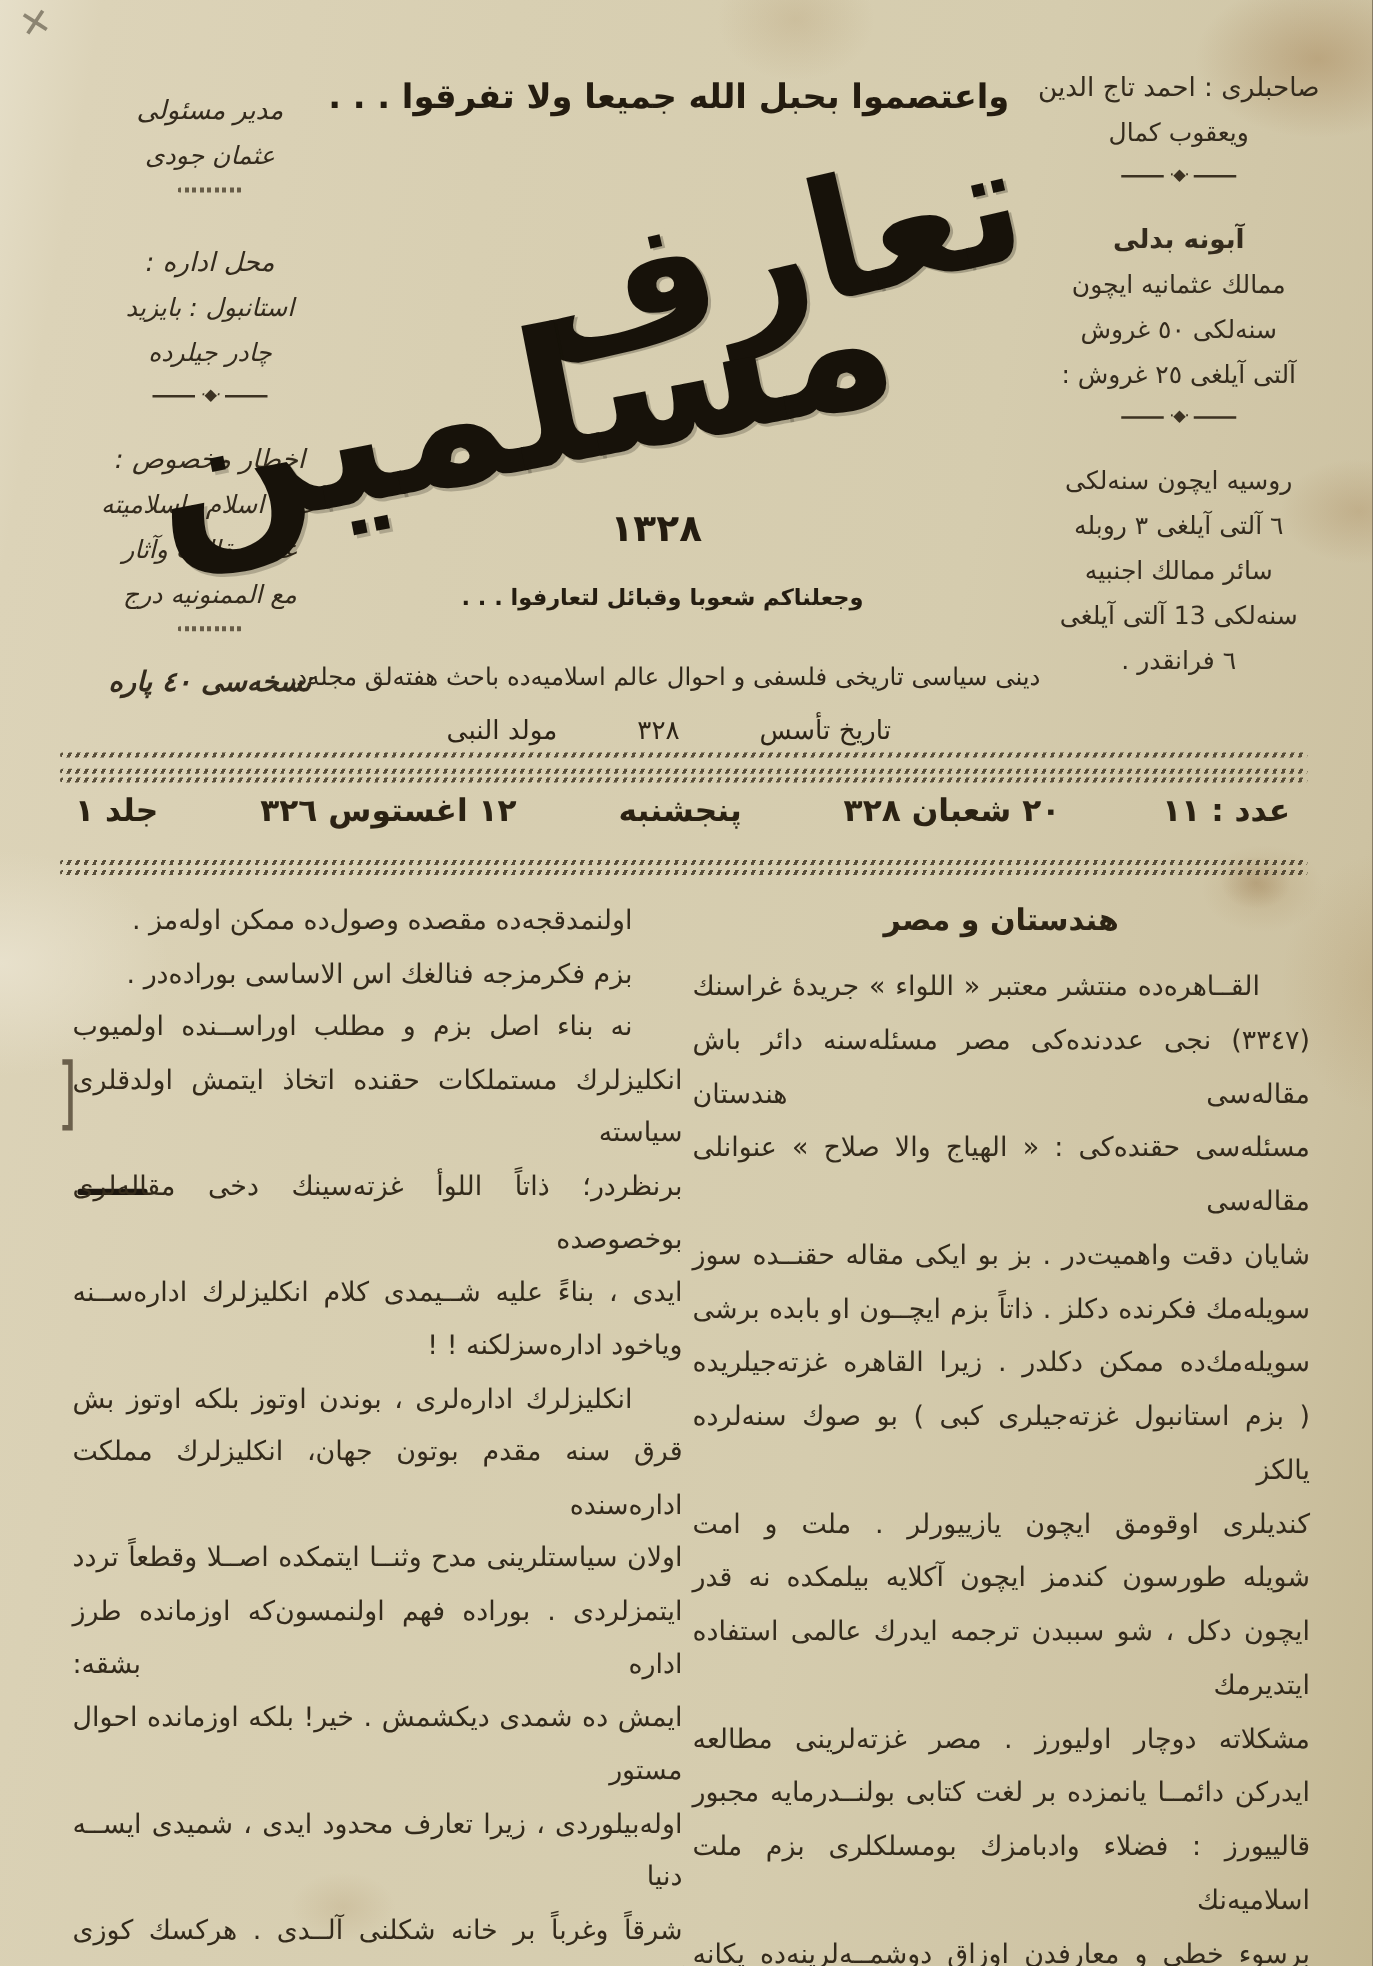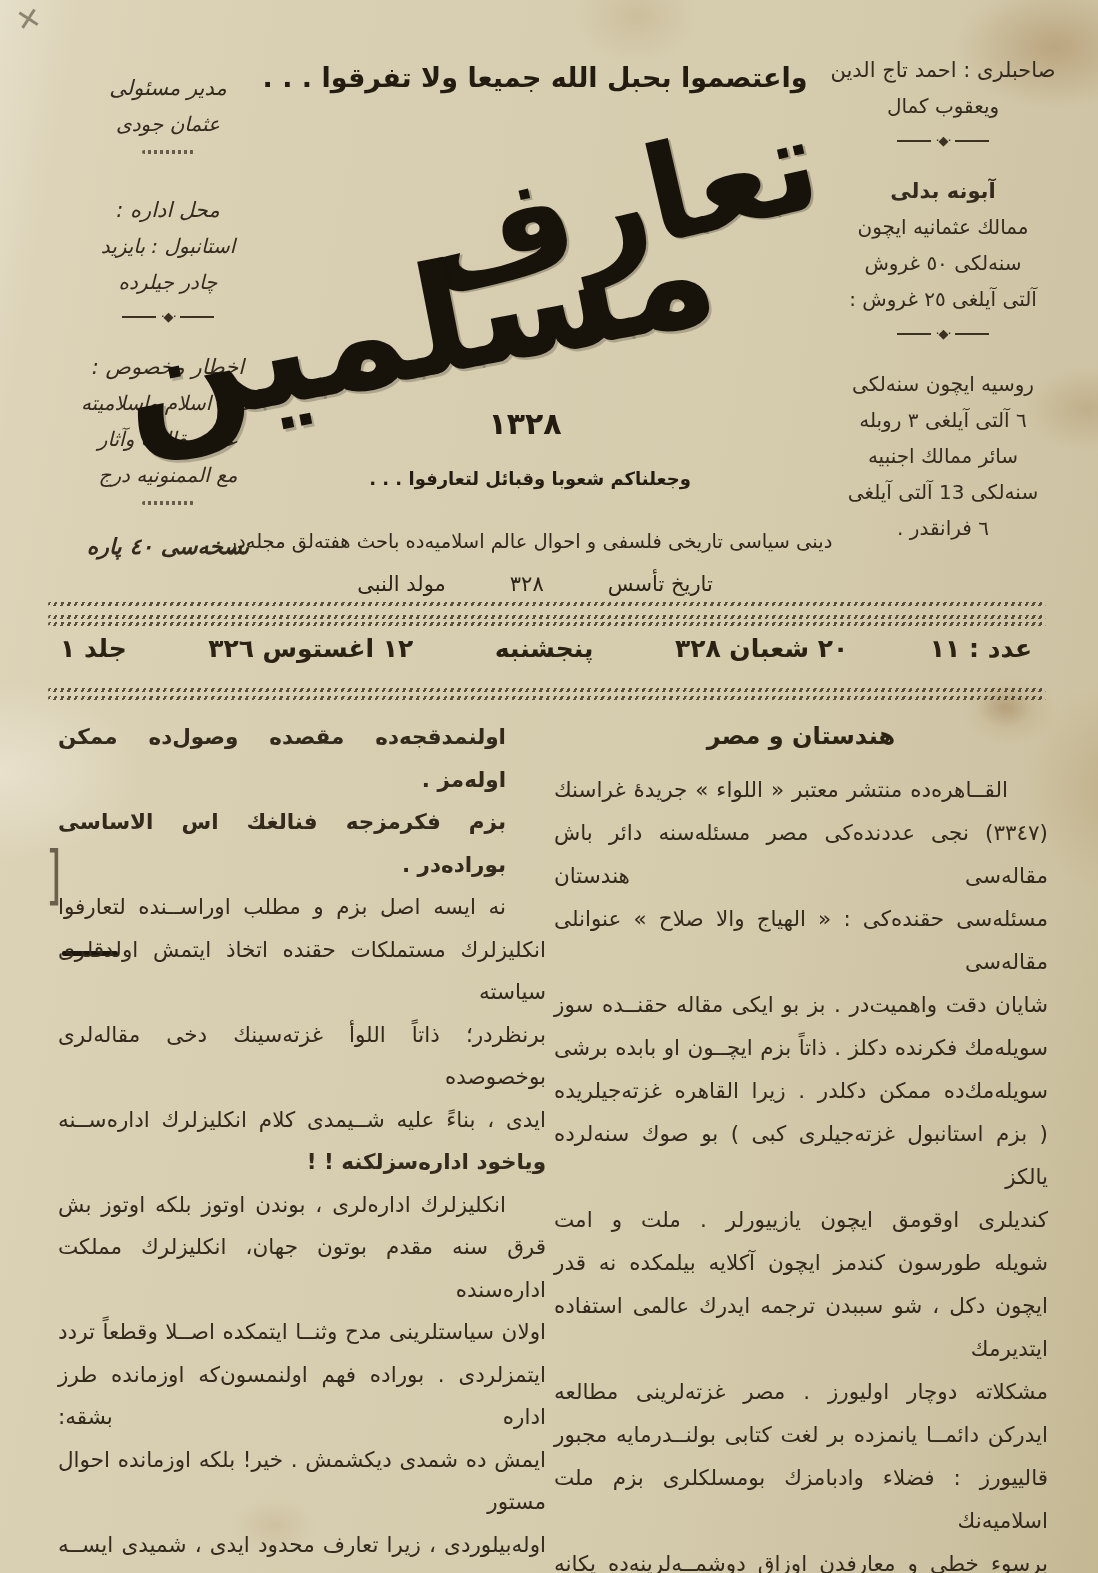--- a/index.html
+++ b/index.html
@@ -53,21 +53,21 @@
   #dateline{position:absolute;top:634px;left:60px;right:66px;display:flex;direction:rtl;
     justify-content:space-between;align-items:baseline;font-size:25px;font-weight:bold;color:#2b2213;}
   #dateline .cell{white-space:nowrap;}
   
   .col{position:absolute;top:716px;font-size:21.5px;color:#332a1b;}
   #col-right{right:50px;width:494px;}
   #col-left{left:58px;width:488px;}
   #col-right-heading{text-align:center;font-size:24px;font-weight:bold;
     letter-spacing:2px;margin:6px 0 18px;color:#2d2414;}
   .bline{line-height:43px;text-align:justify;text-align-last:justify;white-space:normal;}
-  .bline.end{text-align-last:right;font-weight:bold;}
+  .bline.end{text-align-last:right;}
   .bline.indent{padding-right:40px;}
   #col-left .bline{line-height:42.5px;}
   
   #mark-dash{position:absolute;left:62px;top:951px;width:56px;height:5px;background:#1d1710;border-radius:2px;}
   #mark-bracket{position:absolute;left:46px;top:852px;font-size:40px;color:rgba(70,58,40,.75);
     transform:scaleY(1.6);}
   #mark-corner{position:absolute;left:16px;top:2px;font-size:30px;font-weight:bold;
     color:rgba(70,62,48,.55);transform:rotate(-12deg);letter-spacing:-3px;}
 </style>
 </head>
@@ -182,21 +182,21 @@
         <div class="bline ">ايدركن دائمــا يانمزده بر لغت كتابى بولنــدرمايه مجبور</div>
         <div class="bline ">قالييورز : فضلاء وادبامزك بومسلكلرى بزم ملت اسلاميه‌نك</div>
         <div class="bline ">برسوء خطى و معارفدن اوزاق دوشمــه‌لرينه‌ده يكانه سبب</div>
       </div>
   </div>
 
   <div id="col-left" class="col">
     <div>
         <div class="bline end indent">اولنمدقجه‌ده مقصده وصول‌ده ممكن اوله‌مز .</div>
         <div class="bline end indent">بزم فكرمزجه فنالغك اس الاساسى بوراده‌در .</div>
-        <div class="bline indent">نه ايسه اصل بزم و مطلب اوراســنده لتعارفوا</div>
+        <div class="bline indent">نه بناء اصل بزم و مطلب اوراســنده اولميوب</div>
         <div class="bline ">انكليزلرك مستملكات حقنده اتخاذ ايتمش اولدقلرى سياسته</div>
         <div class="bline ">برنظردر؛ ذاتاً اللوأ غزته‌سينك دخى مقاله‌لرى بوخصوصده</div>
         <div class="bline ">ايدى ، بناءً عليه شــيمدى كلام انكليزلرك اداره‌ســنه</div>
         <div class="bline end">وياخود اداره‌سزلكنه ! !</div>
         <div class="bline indent">انكليزلرك اداره‌لرى ، بوندن اوتوز بلكه اوتوز بش</div>
         <div class="bline ">قرق سنه مقدم بوتون جهان، انكليزلرك مملكت اداره‌سنده</div>
         <div class="bline ">اولان سياستلرينى مدح وثنــا ايتمكده اصــلا وقطعاً تردد</div>
         <div class="bline ">ايتمزلردى . بوراده فهم اولنمسون‌كه اوزمانده طرز اداره بشقه:</div>
         <div class="bline ">ايمش ده شمدى ديكشمش . خير! بلكه اوزمانده احوال مستور</div>
         <div class="bline ">اوله‌بيلوردى ، زيرا تعارف محدود ايدى ، شميدى ايســه دنيا</div>

